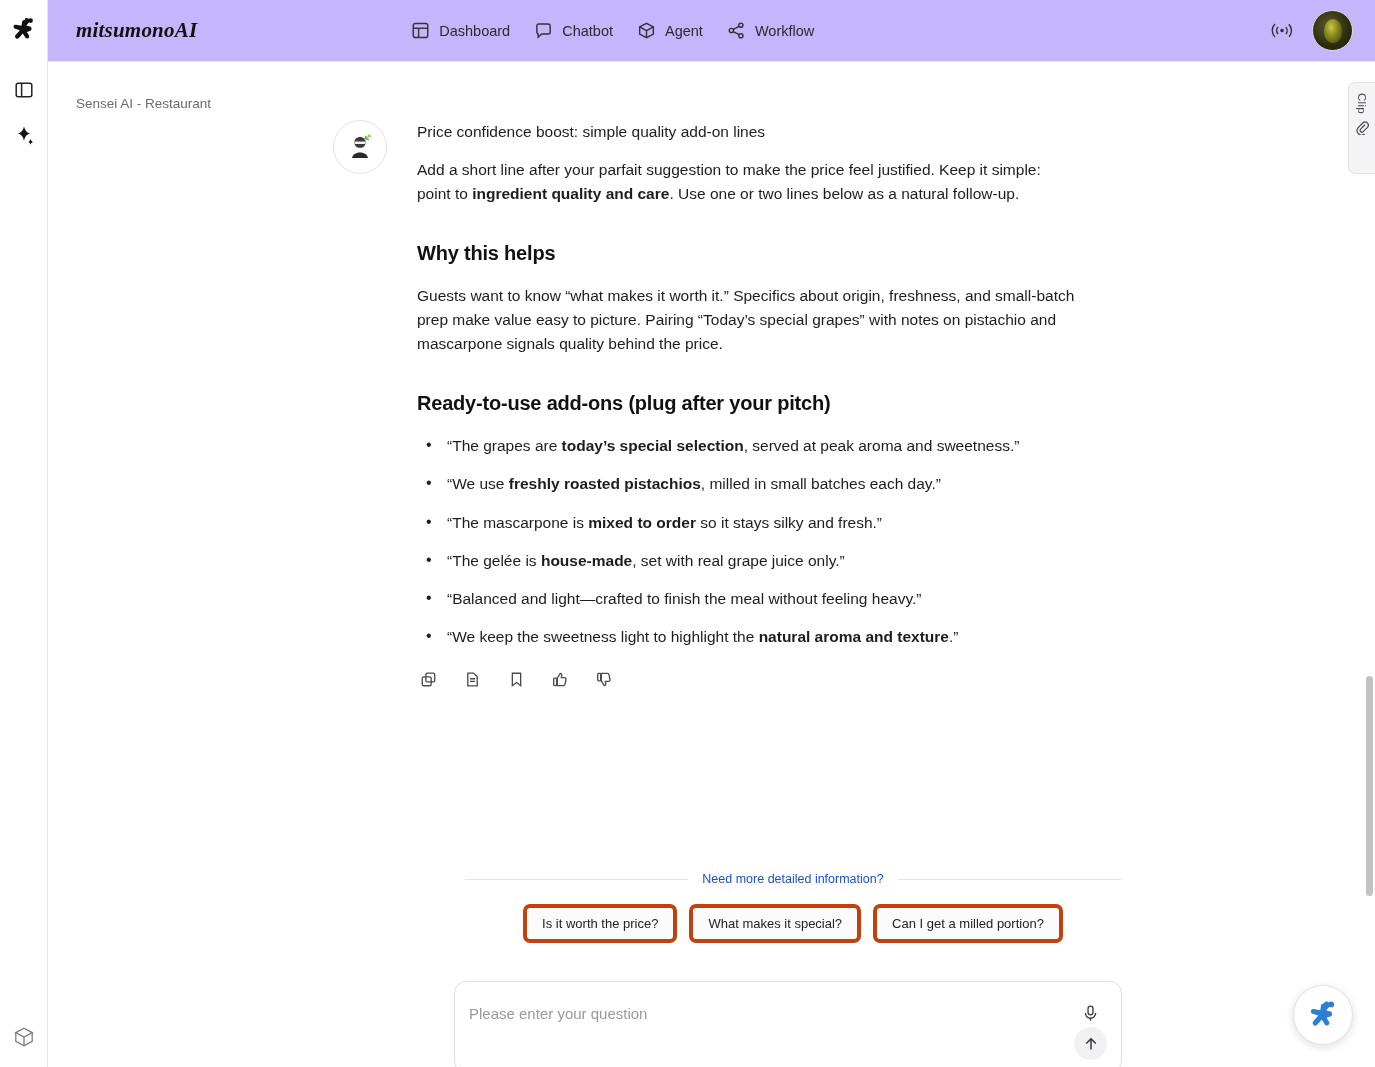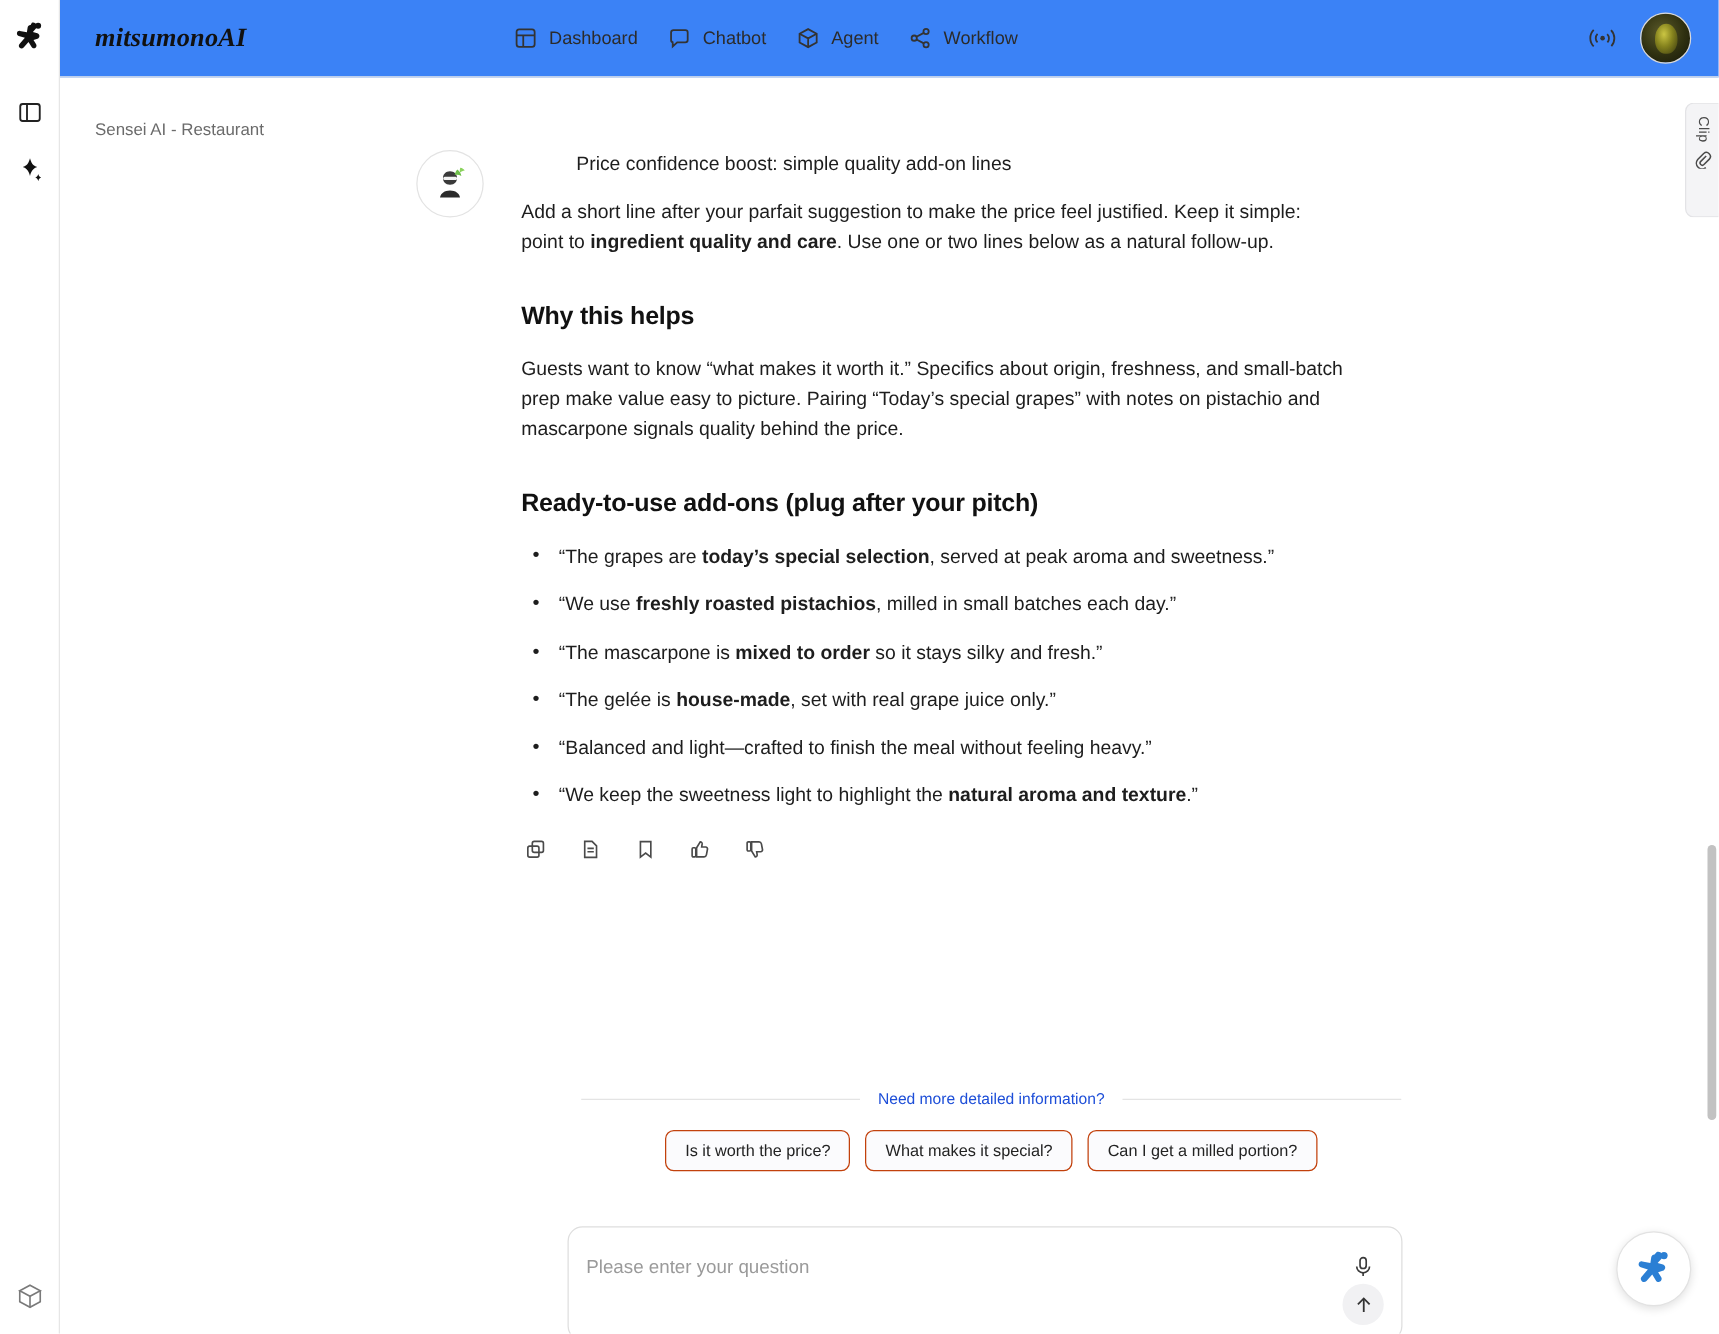--- a/index.html
+++ b/index.html
@@ -42,21 +42,21 @@
   #rail-bottom {
     margin-top: auto;
     margin-bottom: 12px;
   }
 
   
   #topbar {
     position: absolute;
     left: 48px; top: 0;
     width: 1327px; height: 62px;
-    background: #3b82f6;
+    background: #c4b5fd;
     border-bottom: 1px solid #e9e9e9;
     display: flex;
     align-items: center;
     z-index: 20;
   }
   #brand {
     margin-left: 28px;
     font-family: "Liberation Serif", serif;
     font-style: italic;
     font-weight: 700;
@@ -144,21 +144,21 @@
     margin-left: 84px;
     width: 660px;
   }
 
   .lead {
     font-size: 15.5px;
     line-height: 1.55;
     color: #1d1d1d;
     margin: 0 0 16px 0;
   }
-  .lead.first { margin-bottom: 14px; margin-left: 44px; }
+  .lead.first { margin-bottom: 14px; }
   h2.sec {
     font-size: 20px;
     line-height: 1.3;
     margin: 34px 0 18px 0;
     font-weight: 700;
     color: #111;
     letter-spacing: -.2px;
   }
   ul.addons {
     margin: 0;
@@ -216,21 +216,21 @@
     background: #e4e4e4;
     flex: 1;
   }
   #sugg-chips {
     display: flex;
     justify-content: center;
     gap: 12px;
     margin-top: 18px;
   }
   .chip {
-    border: 1px solid #c2410c;
+    border: 4px solid #c2410c;
     background: #fbfbfd;
     border-radius: 7px;
     padding: 8px 15px;
     font-size: 13px;
     color: #232323;
     cursor: pointer;
     white-space: nowrap;
   }
 
   

